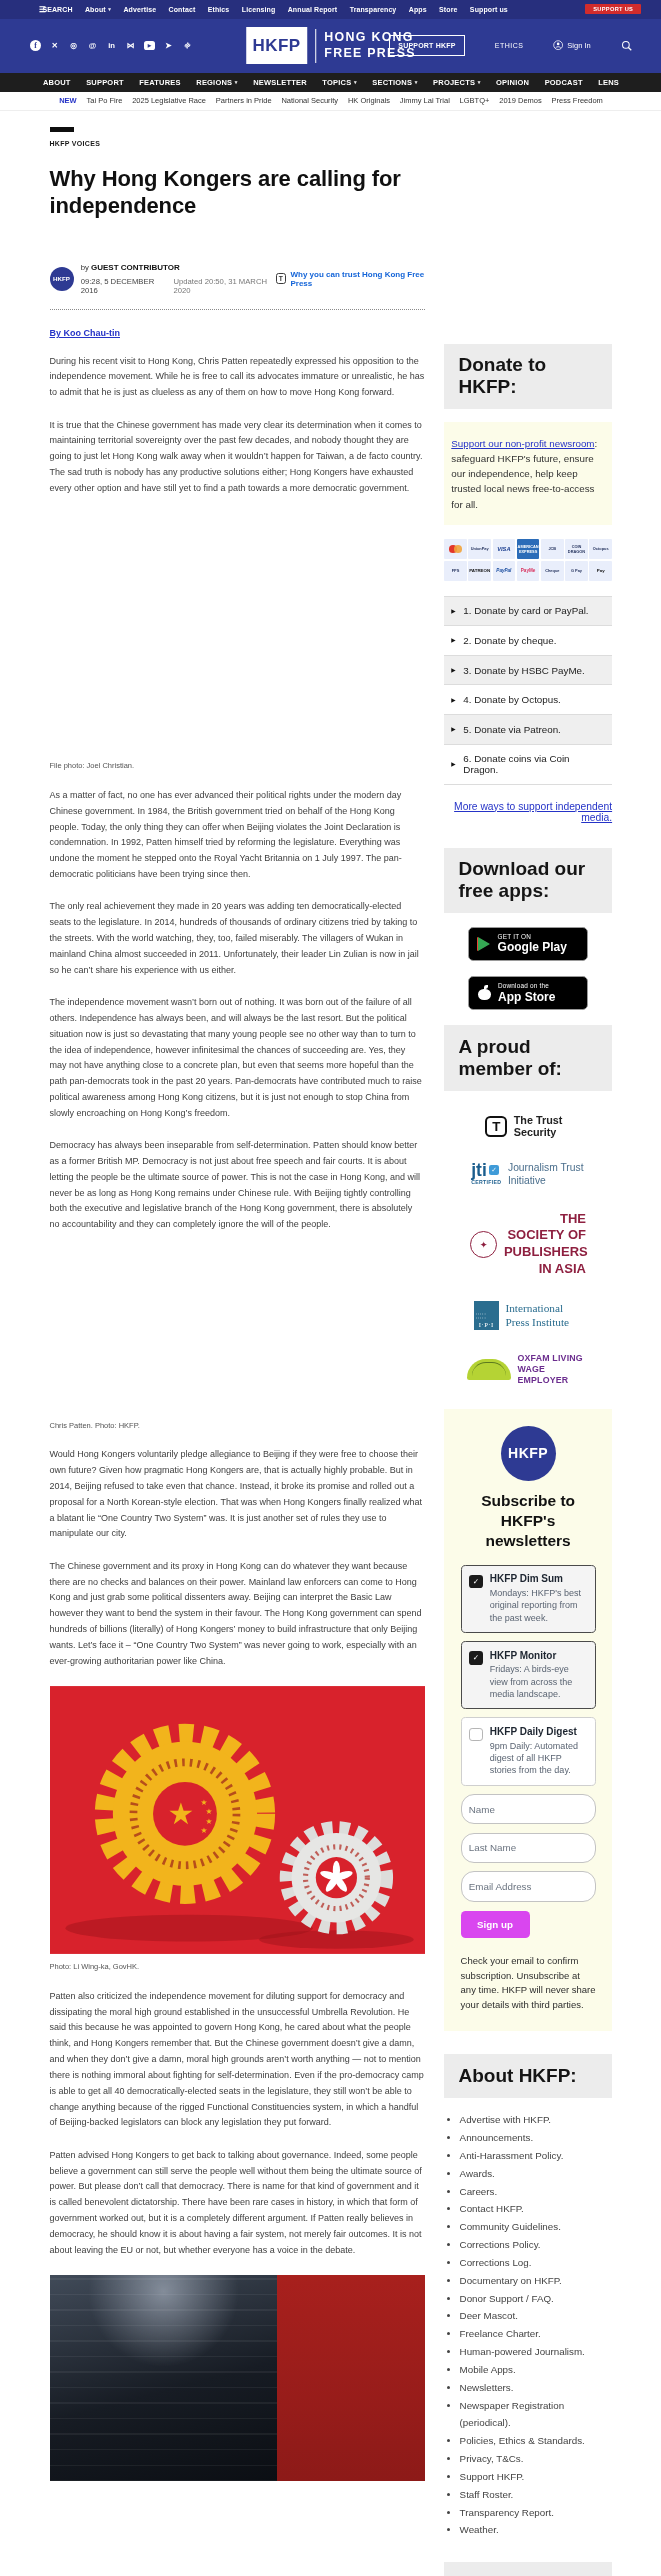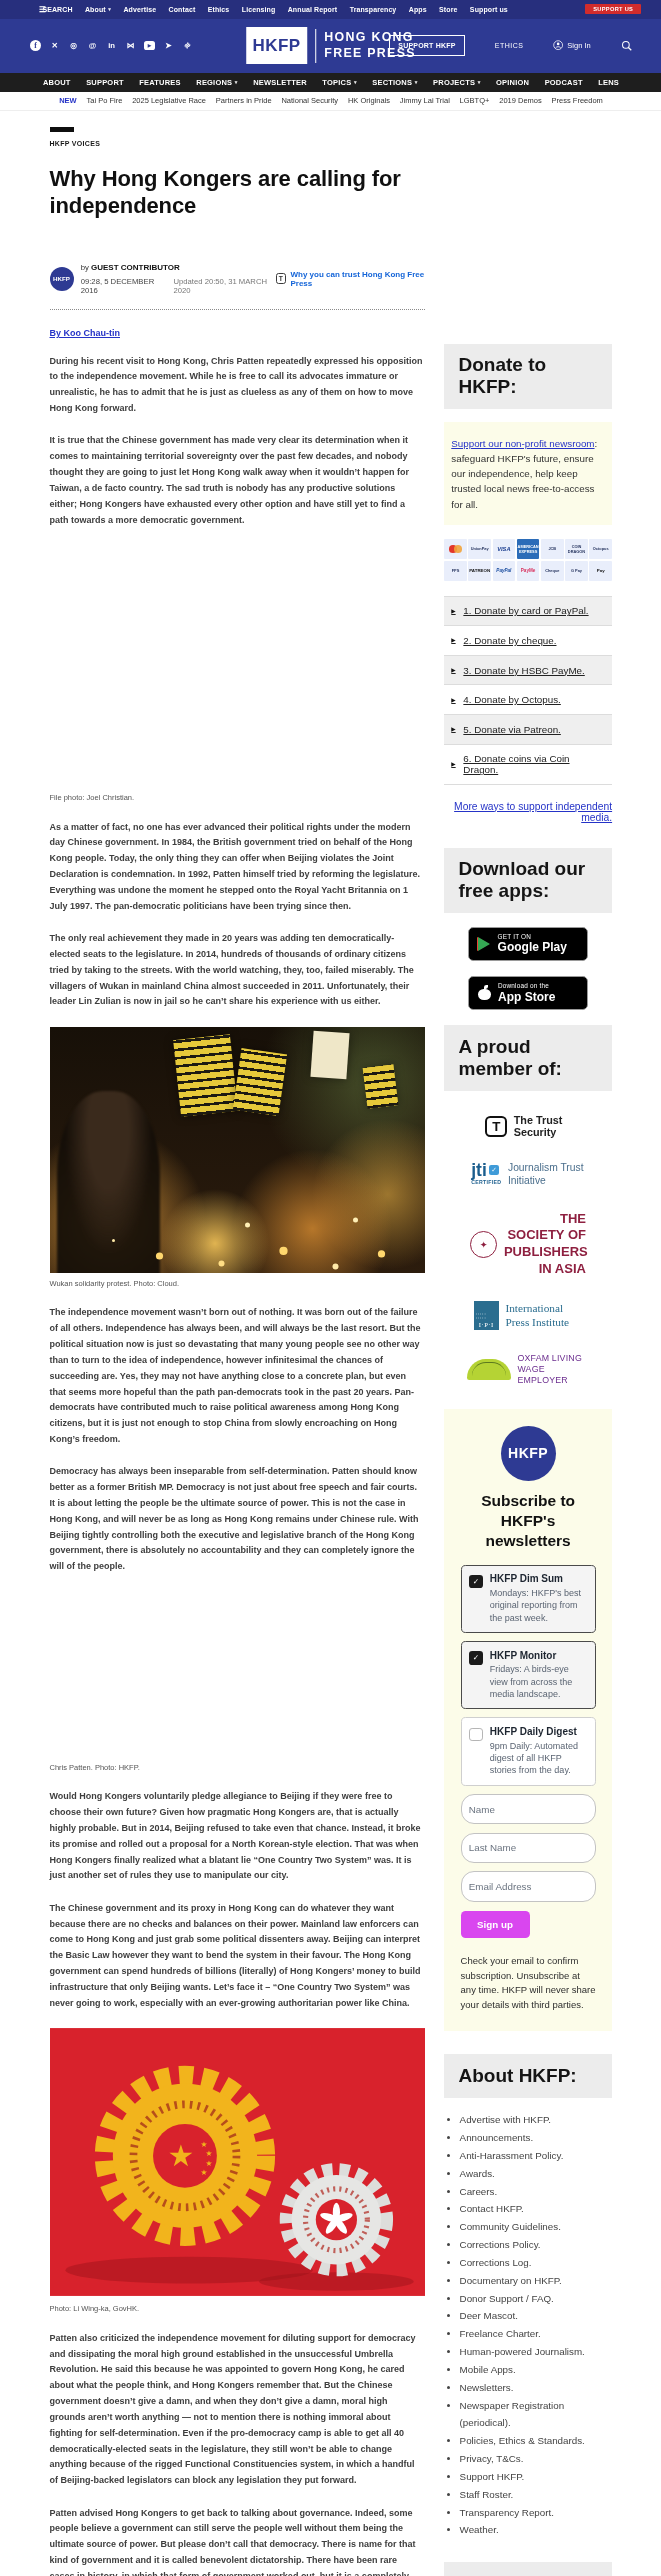--- a/index.html
+++ b/index.html
@@ -52,21 +52,21 @@
   .avatar { width:24px; height:24px; border-radius:50%; background:#2e3a93; color:#fff; display:flex; align-items:center; justify-content:center; font-size:6.2px; font-weight:800; flex:none; }
   .by-line { font-size:7.7px; color:#333; }
   .by-name { font-weight:800; font-size:8px; color:#111; }
   .dates { color:#444; font-size:7.7px; margin-top:4.6px; display:flex; gap:14.4px; }
   .updated { color:#787878; }
   .trust { margin-left:auto; display:flex; gap:4.6px; align-items:center; align-self:center; cursor:pointer; }
   .trust-t { width:11.3px; height:11.3px; border:1px solid #3c3c3c; border-radius:2.6px; display:flex; align-items:center; justify-content:center; font-weight:800; font-size:6.7px; color:#333; }
   .trust-link { color:#1565d8; font-weight:800; font-size:8px; }
   .dotted { border-bottom:1px dotted #8a8a8a; margin:14px 0 0; }
   .author-link { display:inline-block; color:#2533c7; font-weight:800; font-size:9px; text-decoration:underline; margin:18.5px 0 15.5px; }
-  p.body { font-size:9px; line-height:1.76; color:#3e3e3e; margin:0 0 16.5px;font-weight:bold; }
+  p.body { font-size:9px; line-height:1.76; color:#3e3e3e; margin:0 0 16.5px; }
   figure { margin:2.1px 0 17.5px; }
   figcaption { font-size:7.5px; color:#555; margin-top:6.2px; }
   .fig-missing1 { height:242px; }
   .fig-missing2 { height:165px; }
 
   .fig-vigil { height:246px; position:relative; overflow:hidden;
     background:
       radial-gradient(circle at 16% 80%, rgba(238,166,64,.85), transparent 26%),
       radial-gradient(circle at 44% 88%, rgba(244,196,88,.9), transparent 18%),
       radial-gradient(circle at 70% 82%, rgba(230,150,52,.75), transparent 24%),
@@ -93,21 +93,21 @@
   .payments { display:grid; grid-template-columns:repeat(7,1fr); gap:1.5px; margin-bottom:14.4px; }
   .pay { background:#e9eefb; height:20.6px; border-radius:1px; display:flex; align-items:center; justify-content:center; font-size:3.9px; font-weight:800; color:#27355f; text-align:center; padding:1px; overflow:hidden; }
   .pay.mc span.c1,.pay.mc span.c2 { width:7.7px;height:7.7px;border-radius:50%;display:inline-block; }
   .pay.mc span.c1 { background:#e2362a; margin-right:-3.1px; }
   .pay.mc span.c2 { background:#f2a33a; opacity:.9; }
   .pay.visa { color:#1a3d8f; font-size:5.7px; font-style:italic; }
   .pay.amex { color:#fff; background:#2b6cb8; }
   .pay.pp { color:#1c4ea0; font-style:italic; font-size:4.6px; }
   .pay.payme { color:#d9335f; font-size:4.6px; }
   .pay.ap,.pay.patreon { color:#111; font-size:4.4px; }
-  .accordion { border-top:0.5px solid #dcdcdc; margin-bottom:15.5px;text-decoration:underline; }
+  .accordion { border-top:0.5px solid #dcdcdc; margin-bottom:15.5px; }
   .acc-row { display:flex; gap:7.7px; align-items:center; padding:8.8px 7.2px; font-size:9.8px; color:#222; border-bottom:0.5px solid #dcdcdc; cursor:pointer; }
   .acc-row:nth-child(odd) { background:#efefef; }
   .acc-arrow { font-size:5.7px; color:#111; flex:none; }
   .more-link { display:block; color:#2533c7; text-decoration:underline; font-size:10.3px; margin:3.1px 0 25px; cursor:pointer;text-align:right; }
 
   .store-badge { background:#000; border-radius:5.2px; width:120px; margin:0 auto 15.5px; display:flex; align-items:center; gap:7.2px; padding:5.2px 9.3px; color:#fff; border:1px solid #9a9a9a; cursor:pointer; }
   .gp-tri { width:0; height:0; border-top:7.2px solid transparent; border-bottom:7.2px solid transparent; border-left:12.4px solid #34a853; position:relative; filter:drop-shadow(-1px 0 0 #ea4335); }
   .apple-glyph { width:12.4px; height:14.4px; position:relative; }
   .apple-glyph::before { content:""; position:absolute; left:0; top:3.1px; width:12.4px; height:11.3px; background:#fff; border-radius:46% 46% 48% 48%; }
   .apple-glyph::after { content:""; position:absolute; left:5.7px; top:-0.5px; width:4.1px; height:3.6px; background:#fff; border-radius:60% 0 60% 0; }
@@ -121,21 +121,21 @@
   .jti-cert { font-size:5.2px; font-weight:800; color:#1b5e8e; letter-spacing:0.3px; }
   .jti-chk { width:10.3px; height:10.3px; background:#3f9bd8; border-radius:2.1px; color:#fff; font-size:6.7px; display:inline-flex; align-items:center; justify-content:center; margin-left:2.1px; }
   .jti-name { font-size:10.3px; color:#4a6e8c; line-height:1.25; width:77px; }
   .sopa-ring { width:27px; height:27px; border:1.5px solid #8e2040; border-radius:50%; display:flex; align-items:center; justify-content:center; color:#8e2040; font-size:9.3px; flex:none; }
   .sopa-text { color:#8e2040; font-weight:800; font-size:13px; line-height:1.3; width:82px;text-align:right; }
   .ipi-box { width:25px; height:29px; background:#2a6d8f; color:#fff; display:flex; flex-direction:column; align-items:center; justify-content:flex-end; font-size:6.7px; padding:2.1px; letter-spacing:0.5px; font-family:"Liberation Serif",serif; }
   .ipi-dots { font-size:4.1px; letter-spacing:1px; line-height:1.1; opacity:.85; }
   .ipi-text { font-family:"Liberation Serif",serif; color:#2a6d8f; font-size:11.3px; line-height:1.2; width:77px; }
   .ox-hill { width:44px; height:20.6px; background:#b5d334; border-radius:26px 26px 3.1px 3.1px; position:relative; flex:none; }
   .ox-hill::after { content:""; position:absolute; inset:3.1px 5.2px 4.1px; border-top:1px solid #5c7a1e; border-radius:20.6px 20.6px 0 0; }
-  .ox-text { color:#6b2d8e; font-weight:400; font-size:8.8px; line-height:1.25; width:72px; letter-spacing:0.2px; }
+  .ox-text { color:#6b2d8e; font-weight:700; font-size:8.8px; line-height:1.25; width:72px; letter-spacing:0.2px; }
 
   .newsletter { background:#fcfce9; padding:16.5px 9.3px 18.5px; margin:5.2px 0 23px; }
   .nl-logo { width:55px; height:55px; border-radius:50%; background:#2e3a93; color:#fff; font-weight:800; font-size:14px; display:flex; align-items:center; justify-content:center; margin:0 auto 10.3px; letter-spacing:0.5px; }
   .nl-head { font-size:15.5px; font-weight:800; color:#111; margin:0 auto 13.4px; line-height:1.3; text-align:center; width:124px; }
   .nl-card { background:#f4f4f4; border:0.5px solid #4a4a4a; border-radius:4.6px; padding:7.7px; display:flex; gap:7.2px; margin:0 7.2px 8.2px; cursor:pointer; }
   .nl-card.unchecked { background:#fff; border-color:#cfcfcf; }
   .nl-check { width:13.4px; height:13.4px; border-radius:3.1px; background:#1b1b1b; color:#fff; display:flex; align-items:center; justify-content:center; font-size:7.7px; flex:none; margin-top:1.5px; }
   .nl-check.empty { background:#fff; border:0.5px solid #b5b5b5; }
   .nl-name { font-weight:800; font-size:10px; color:#1d2530; }
   .nl-desc { color:#5a6472; font-size:9px; line-height:1.38; margin-top:2.6px; }
@@ -288,31 +288,20 @@
       <p class="body">It is true that the Chinese government has made very clear its determination when it comes to maintaining territorial sovereignty over the past few decades, and nobody thought they are going to just let Hong Kong walk away when it wouldn’t happen for Taiwan, a de facto country. The sad truth is nobody has any productive solutions either; Hong Kongers have exhausted every other option and have still yet to find a path towards a more democratic government.</p>
 
       <figure>
         <div class="fig-missing1"></div>
         <figcaption>File photo: Joel Christian.</figcaption>
       </figure>
 
       <p class="body">As a matter of fact, no one has ever advanced their political rights under the modern day Chinese government. In 1984, the British government tried on behalf of the Hong Kong people. Today, the only thing they can offer when Beijing violates the Joint Declaration is condemnation. In 1992, Patten himself tried by reforming the legislature. Everything was undone the moment he stepped onto the Royal Yacht Britannia on 1 July 1997. The pan-democratic politicians have been trying since then.</p>
       <p class="body">The only real achievement they made in 20 years was adding ten democratically-elected seats to the legislature. In 2014, hundreds of thousands of ordinary citizens tried by taking to the streets. With the world watching, they, too, failed miserably. The villagers of Wukan in mainland China almost succeeded in 2011. Unfortunately, their leader Lin Zulian is now in jail so he can’t share his experience with us either.</p>
 
-      <figure>
-        <div class="fig-vigil">
-          <div class="sil"></div>
-          <div class="sign lines" style="left:34%;top:4%;width:57px;height:77px;transform:rotate(-6deg);"></div>
-          <div class="sign lines" style="left:50%;top:10%;width:46px;height:62px;transform:rotate(8deg);"></div>
-          <div class="sign" style="left:70%;top:2%;width:36px;height:46px;transform:rotate(4deg);background:#efe7c8;"></div>
-          <div class="sign lines" style="left:84%;top:16%;width:31px;height:41px;transform:rotate(-7deg);"></div>
-          <span class="candles"></span>
-        </div>
-        <figcaption>Wukan solidarity protest. Photo: Cloud.</figcaption>
-      </figure>
 
       <p class="body">The independence movement wasn’t born out of nothing. It was born out of the failure of all others. Independence has always been, and will always be the last resort. But the political situation now is just so devastating that many young people see no other way than to turn to the idea of independence, however infinitesimal the chances of succeeding are. Yes, they may not have anything close to a concrete plan, but even that seems more hopeful than the path pan-democrats took in the past 20 years. Pan-democrats have contributed much to raise political awareness among Hong Kong citizens, but it is just not enough to stop China from slowly encroaching on Hong Kong’s freedom.</p>
       <p class="body">Democracy has always been inseparable from self-determination. Patten should know better as a former British MP. Democracy is not just about free speech and fair courts. It is about letting the people be the ultimate source of power. This is not the case in Hong Kong, and will never be as long as Hong Kong remains under Chinese rule. With Beijing tightly controlling both the executive and legislative branch of the Hong Kong government, there is absolutely no accountability and they can completely ignore the will of the people.</p>
 
       <figure>
         <div class="fig-missing2"></div>
         <figcaption>Chris Patten. Photo: HKFP.</figcaption>
       </figure>
 
       <p class="body">Would Hong Kongers voluntarily pledge allegiance to Beijing if they were free to choose their own future? Given how pragmatic Hong Kongers are, that is actually highly probable. But in 2014, Beijing refused to take even that chance. Instead, it broke its promise and rolled out a proposal for a North Korean-style election. That was when Hong Kongers finally realized what a blatant lie “One Country Two System” was. It is just another set of rules they use to manipulate our city.</p>

